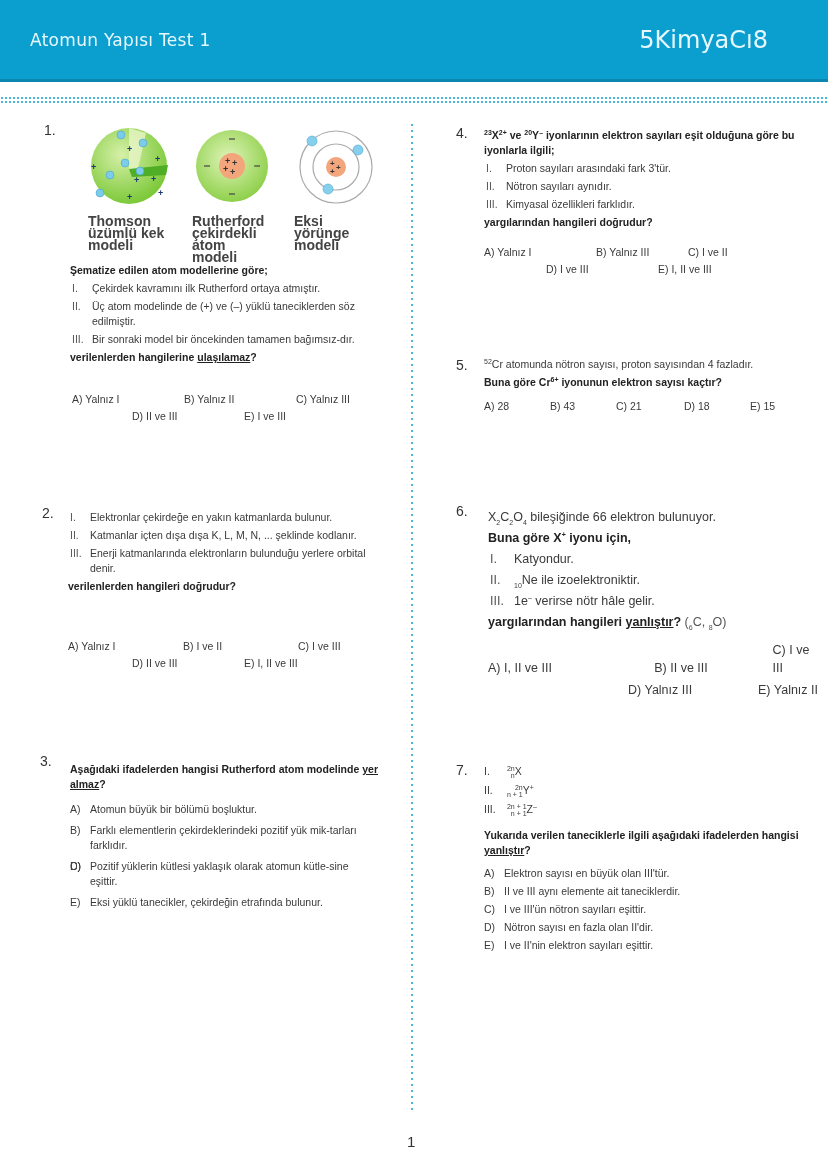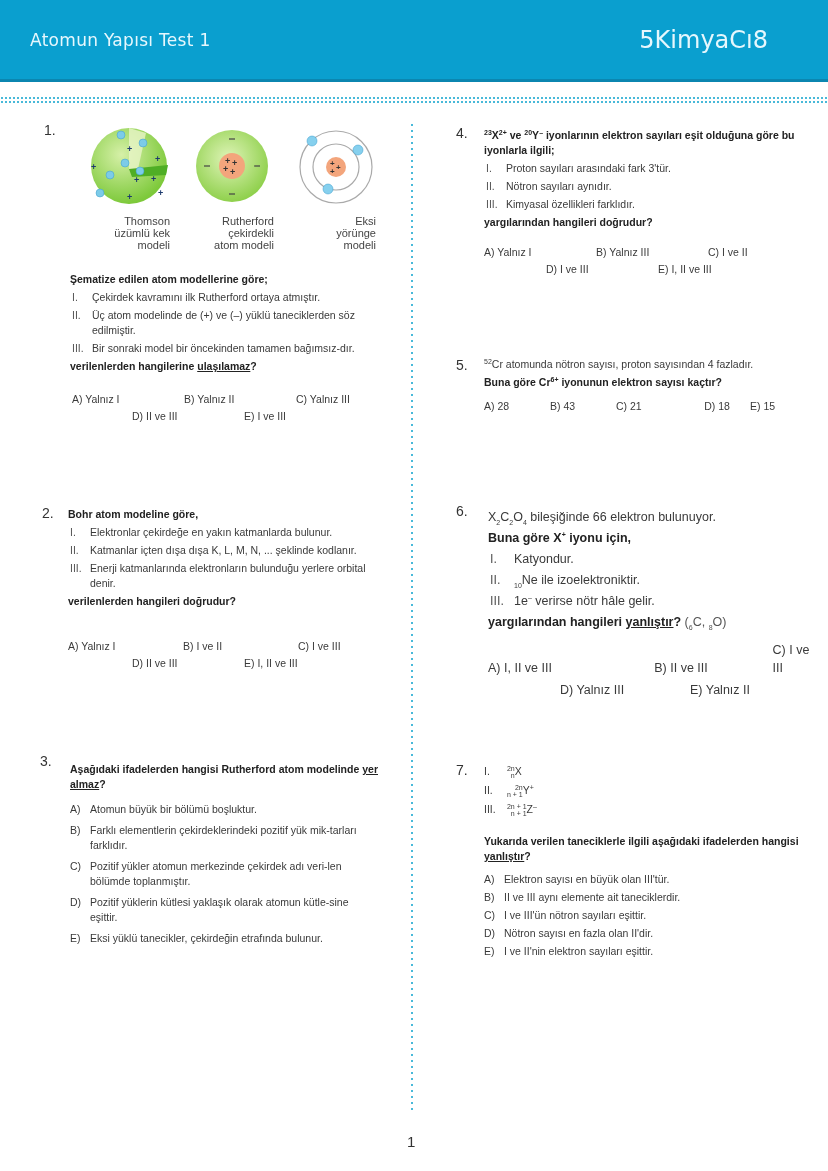--- a/index.html
+++ b/index.html
@@ -36,21 +36,21 @@
   .q { position: absolute; font-size: 10.5px; line-height: 15px; color: #3a3a3a; }
   .qnum { position: absolute; font-size: 14px; font-weight: normal; color: #333; }
   .stem { font-weight: bold; color: #222; }
   .u { text-decoration: underline; }
   .item { position: relative; padding-left: 22px; margin: 3px 0; }
   .item .rn { position: absolute; left: 2px; top: 0; width: 18px; color: #555; }
   .opt-list .optline { position: relative; padding-left: 20px; margin: 6px 0; }
   .opt-list .optline .ol { position: absolute; left: 0; top: 0; }
 
   .fig { position: absolute; }
-  .caption { position: absolute; font-size: 11px; line-height: 12px; text-align: right; color: #444; }
+  .caption { position: absolute; font-size: 14px; line-height: 12px; text-align: left; color: #444; font-weight: bold; }
 
   sup, sub { font-size: 7px; line-height: 0; }
 </style>
 </head>
 <body>
 
 <div class="header">
   <div class="header-title">Atomun Yapısı Test 1</div>
   <div class="header-brand">5KimyaCı8</div>
 </div>
@@ -136,42 +136,41 @@
   <div>Rutherford</div>
   <div>çekirdekli</div>
   <div>atom modeli</div>
 </div>
 <div class="caption" style="left:294px;top:215px;width:82px;">
   <div>Eksi</div>
   <div>yörünge</div>
   <div>modeli</div>
 </div>
 
-<div class="q" style="left:70px;top:272px;width:320px;">
+<div class="q" style="left:70px;top:263px;width:320px;">
   <div class="stem">Şematize edilen atom modellerine göre;</div>
   <div class="item"><span class="rn">I.</span><span>Çekirdek kavramını ilk Rutherford ortaya atmıştır.</span></div>
   <div class="item"><span class="rn">II.</span><span>Üç atom modelinde de (+) ve (–) yüklü taneciklerden söz edilmiştir.</span></div>
   <div class="item"><span class="rn">III.</span><span>Bir sonraki model bir öncekinden tamamen bağımsız-dır.</span></div>
   <div class="stem"><span>verilenlerden hangilerine </span><span class="u">ulaşılamaz</span><span>?</span></div>
 </div>
 <div class="q" style="left:72px;top:392px;">
   <div style="display:flex;">
     <div style="width:112px;"><span>A)</span> <span>Yalnız I</span></div>
     <div style="width:112px;"><span>B)</span> <span>Yalnız II</span></div>
     <div><span>C)</span> <span>Yalnız III</span></div>
   </div>
   <div style="display:flex;margin-left:60px;margin-top:2px;">
     <div style="width:112px;"><span>D)</span> <span>II ve III</span></div>
     <div><span>E)</span> <span>I ve III</span></div>
   </div>
 </div>
 
 <div class="qnum" style="left:42px;top:505px;">2.</div>
 <div class="q" style="left:68px;top:507px;width:320px;">
-  <div class="stem">Bohr atom modeline göre,</div>
   <div class="item"><span class="rn">I.</span><span>Elektronlar çekirdeğe en yakın katmanlarda bulunur.</span></div>
   <div class="item"><span class="rn">II.</span><span>Katmanlar içten dışa dışa K, L, M, N, ... şeklinde kodlanır.</span></div>
   <div class="item"><span class="rn">III.</span><span>Enerji katmanlarında elektronların bulunduğu yerlere orbital denir.</span></div>
   <div class="stem">verilenlerden hangileri doğrudur?</div>
 </div>
 <div class="q" style="left:68px;top:639px;">
   <div style="display:flex;">
     <div style="width:115px;"><span>A)</span> <span>Yalnız I</span></div>
     <div style="width:115px;"><span>B)</span> <span>I ve II</span></div>
     <div><span>C)</span> <span>I ve III</span></div>
@@ -181,77 +180,77 @@
     <div><span>E)</span> <span>I, II ve III</span></div>
   </div>
 </div>
 
 <div class="qnum" style="left:40px;top:753px;">3.</div>
 <div class="q" style="left:70px;top:762px;width:308px;">
   <div class="stem" style="text-align:justify;"><span>Aşağıdaki ifadelerden hangisi Rutherford atom modelinde </span><span class="u">yer almaz</span><span>?</span></div>
   <div class="opt-list" style="margin-top:10px;">
     <div class="optline"><span class="ol">A)</span><span>Atomun büyük bir bölümü boşluktur.</span></div>
     <div class="optline"><span class="ol">B)</span><span>Farklı elementlerin çekirdeklerindeki pozitif yük mik-tarları farklıdır.</span></div>
-    <div class="optline"><span class="ol">C)</span><span>Pozitif yükler atomun merkezinde çekirdek adı veri-len bölümde toplanmıştır.</span></div>
+    <div class="optline"><span class="ol">C)</span></div>
     <div class="optline"><span class="ol">D)</span><span>Pozitif yüklerin kütlesi yaklaşık olarak atomun kütle-sine eşittir.</span></div>
     <div class="optline"><span class="ol">E)</span><span>Eksi yüklü tanecikler, çekirdeğin etrafında bulunur.</span></div>
   </div>
 </div>
 
 <div class="qnum" style="left:456px;top:125px;">4.</div>
 <div class="q" style="left:484px;top:128px;width:322px;">
   <div class="stem">
     <sup>23</sup><span>X</span><sup>2+</sup><span> ve </span><sup>20</sup><span>Y</span><sup>–</sup><span> iyonlarının elektron sayıları eşit olduğuna göre bu iyonlarla ilgili;</span>
   </div>
   <div class="item"><span class="rn">I.</span><span>Proton sayıları arasındaki fark 3'tür.</span></div>
   <div class="item"><span class="rn">II.</span><span>Nötron sayıları aynıdır.</span></div>
   <div class="item"><span class="rn">III.</span><span>Kimyasal özellikleri farklıdır.</span></div>
   <div class="stem">yargılarından hangileri doğrudur?</div>
 </div>
 <div class="q" style="left:484px;top:245px;">
   <div style="display:flex;">
     <div style="width:112px;"><span>A)</span> <span>Yalnız I</span></div>
-    <div style="width:112px;"><span>B)</span> <span>Yalnız III</span></div>
+    <div style="width:92px;"><span>B)</span> <span>Yalnız III</span></div>
     <div><span>C)</span> <span>I ve II</span></div>
   </div>
   <div style="display:flex;margin-left:62px;margin-top:2px;">
     <div style="width:112px;"><span>D)</span> <span>I ve III</span></div>
     <div><span>E)</span> <span>I, II ve III</span></div>
   </div>
 </div>
 
 <div class="qnum" style="left:456px;top:357px;">5.</div>
 <div class="q" style="left:484px;top:357px;width:330px;">
   <div><sup>52</sup><span>Cr</span><span> atomunda nötron sayısı, proton sayısından 4 fazladır.</span></div>
   <div class="stem" style="margin-top:3px;"><span>Buna göre Cr</span><sup>6+</sup><span> iyonunun elektron sayısı kaçtır?</span></div>
   <div style="display:flex;margin-top:9px;">
     <div style="width:66px;"><span>A)</span> <span>28</span></div>
     <div style="width:66px;"><span>B)</span> <span>43</span></div>
     <div style="width:68px;"><span>C)</span> <span>21</span></div>
-    <div style="width:66px;text-align:center;"><span>D)</span> <span>18</span></div>
+    <div style="width:66px;"><span>D)</span> <span>18</span></div>
     <div><span>E)</span> <span>15</span></div>
   </div>
 </div>
 
 <div class="qnum" style="left:456px;top:503px;">6.</div>
 <div class="q" style="left:488px;top:508px;width:330px;font-size:12.5px;line-height:18px;">
   <div>
     <span>X</span><sub>2</sub><span>C</span><sub>2</sub><span>O</span><sub>4</sub><span> bileşiğinde 66 elektron bulunuyor.</span>
   </div>
   <div class="stem" style="margin-top:3px;"><span>Buna göre X</span><sup>+</sup><span> iyonu için,</span></div>
   <div class="item" style="padding-left:26px;"><span class="rn">I.</span><span>Katyondur.</span></div>
   <div class="item" style="padding-left:26px;"><span class="rn">II.</span><sub>10</sub><span>Ne ile izoelektroniktir.</span></div>
   <div class="item" style="padding-left:26px;"><span class="rn">III.</span><span>1e</span><sup>–</sup><span> verirse nötr hâle gelir.</span></div>
   <div><span class="stem">yargılarından hangileri </span><span class="stem u">yanlıştır</span><span class="stem">?</span> <span style="color:#555;">(<sub>6</sub><span>C</span>, <sub>8</sub><span>O</span>)</span></div>
   <div style="display:flex;margin-top:10px;align-items:flex-end;">
     <div style="width:132px;"><span>A)</span> <span>I, II ve III</span></div>
     <div style="width:132px;margin-left:48px;"><span>B)</span> <span>II ve III</span></div>
     <div><span>C)</span> <span>I ve III</span></div>
   </div>
-  <div style="display:flex;margin-left:72px;margin-top:4px;">
+  <div style="display:flex;margin-left:72px;margin-top:4px;justify-content:flex-end;">
     <div style="width:130px;"><span>D)</span> <span>Yalnız III</span></div>
     <div><span>E)</span> <span>Yalnız II</span></div>
   </div>
 </div>
 
 <div class="qnum" style="left:456px;top:762px;">7.</div>
 <div class="q" style="left:484px;top:760px;width:325px;">
   <div style="position:relative;height:62px;">
     <div style="position:absolute;left:0;top:4px;">
       <span style="display:inline-block;width:20px;">I.</span>
@@ -259,21 +258,21 @@
     </div>
     <div style="position:absolute;left:0;top:23px;">
       <span style="display:inline-block;width:20px;">II.</span>
       <span style="display:inline-block;vertical-align:middle;font-size:7px;line-height:7px;text-align:right;"><span style="display:block;">2n</span><span style="display:block;">n + 1</span></span><span>Y</span><sup>+</sup>
     </div>
     <div style="position:absolute;left:0;top:42px;">
       <span style="display:inline-block;width:20px;">III.</span>
       <span style="display:inline-block;vertical-align:middle;font-size:7px;line-height:7px;text-align:right;"><span style="display:block;">2n + 1</span><span style="display:block;">n + 1</span></span><span>Z</span><sup>–</sup>
     </div>
   </div>
-  <div class="stem" style="margin-top:12px;"><span>Yukarıda verilen taneciklerle ilgili aşağıdaki ifadelerden hangisi </span><span class="u">yanlıştır</span><span>?</span></div>
+  <div class="stem" style="margin-top:6px;"><span>Yukarıda verilen taneciklerle ilgili aşağıdaki ifadelerden hangisi </span><span class="u">yanlıştır</span><span>?</span></div>
   <div class="opt-list" style="margin-top:8px;">
     <div class="optline" style="margin:3px 0;"><span class="ol">A)</span><span>Elektron sayısı en büyük olan III'tür.</span></div>
     <div class="optline" style="margin:3px 0;"><span class="ol">B)</span><span>II ve III aynı elemente ait taneciklerdir.</span></div>
     <div class="optline" style="margin:3px 0;"><span class="ol">C)</span><span>I ve III'ün nötron sayıları eşittir.</span></div>
     <div class="optline" style="margin:3px 0;"><span class="ol">D)</span><span>Nötron sayısı en fazla olan II'dir.</span></div>
     <div class="optline" style="margin:3px 0;"><span class="ol">E)</span><span>I ve II'nin elektron sayıları eşittir.</span></div>
   </div>
 </div>
 
 <div class="page-num">1</div>

